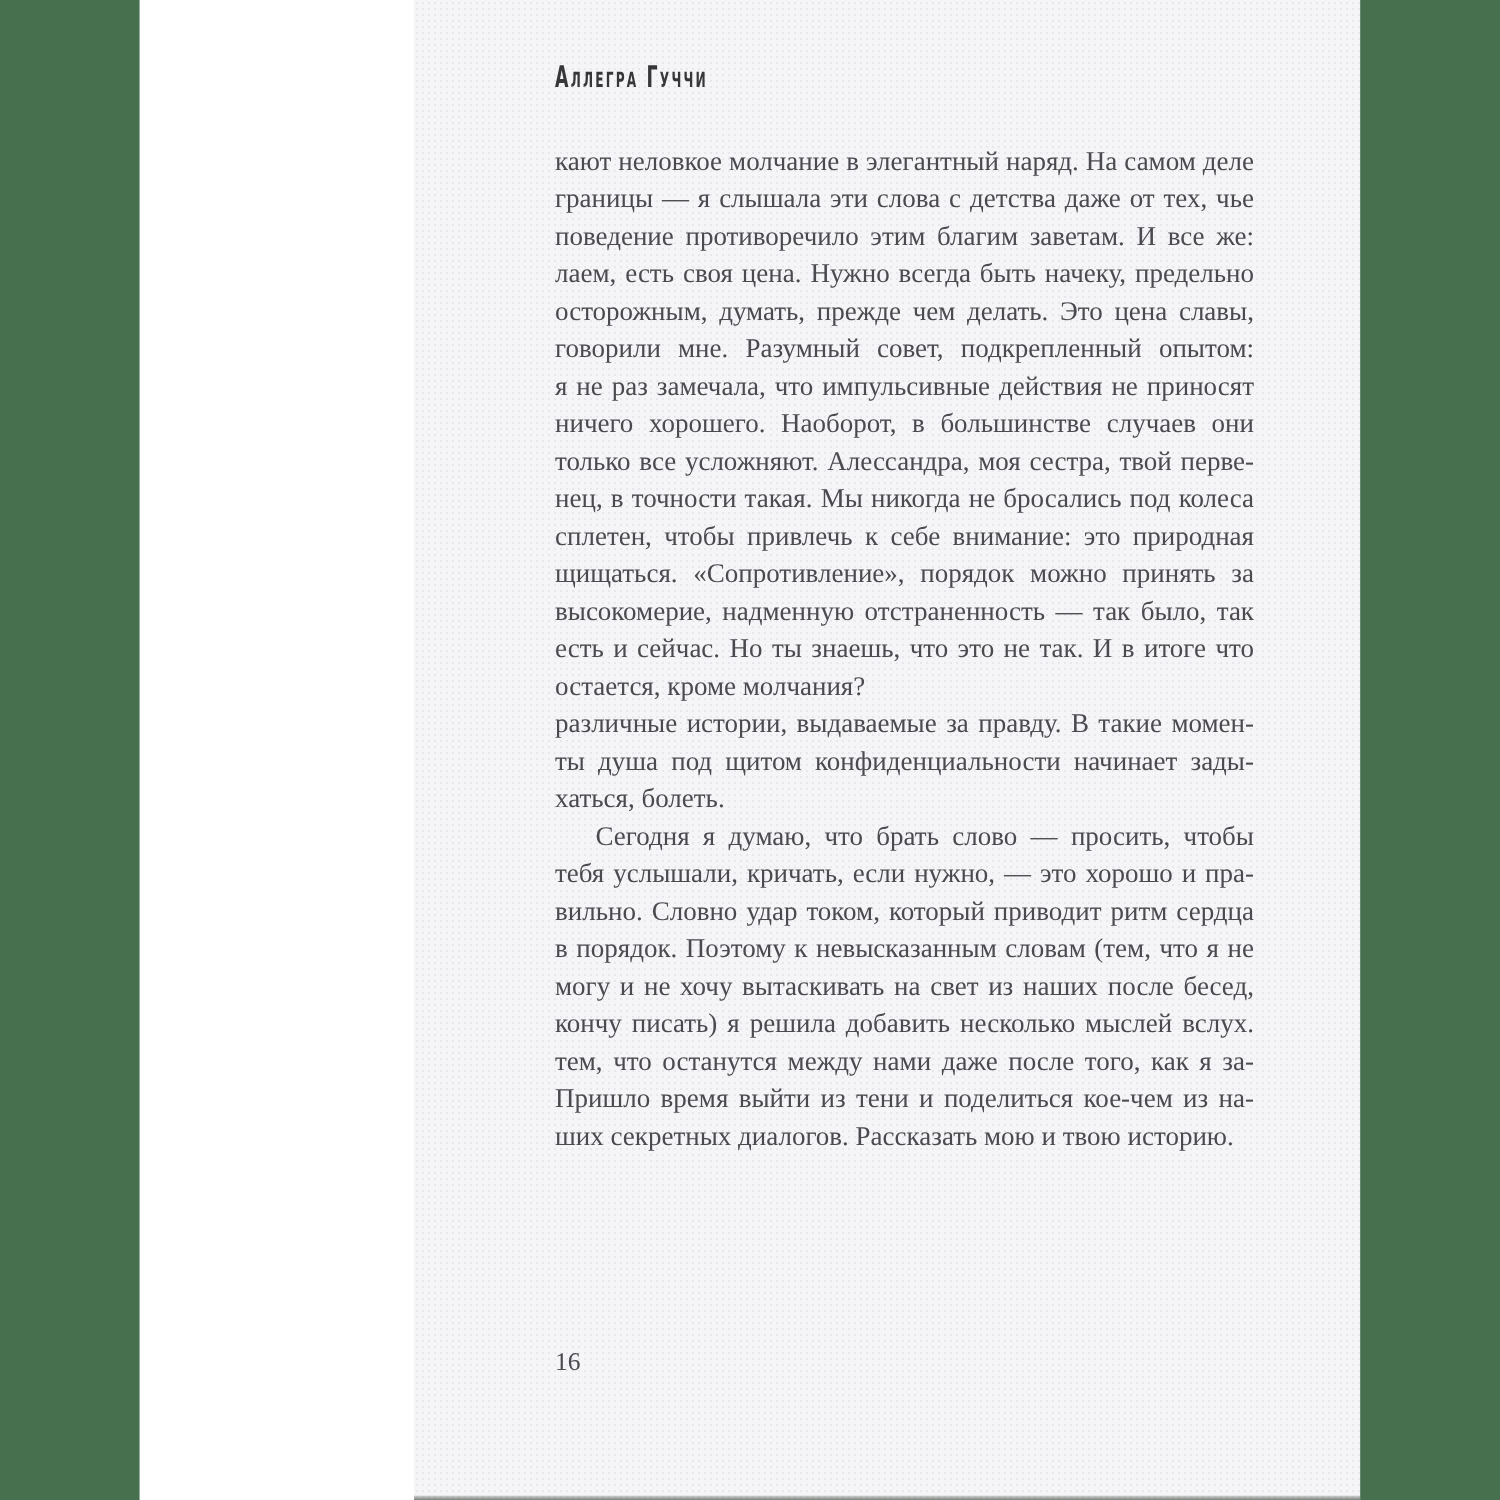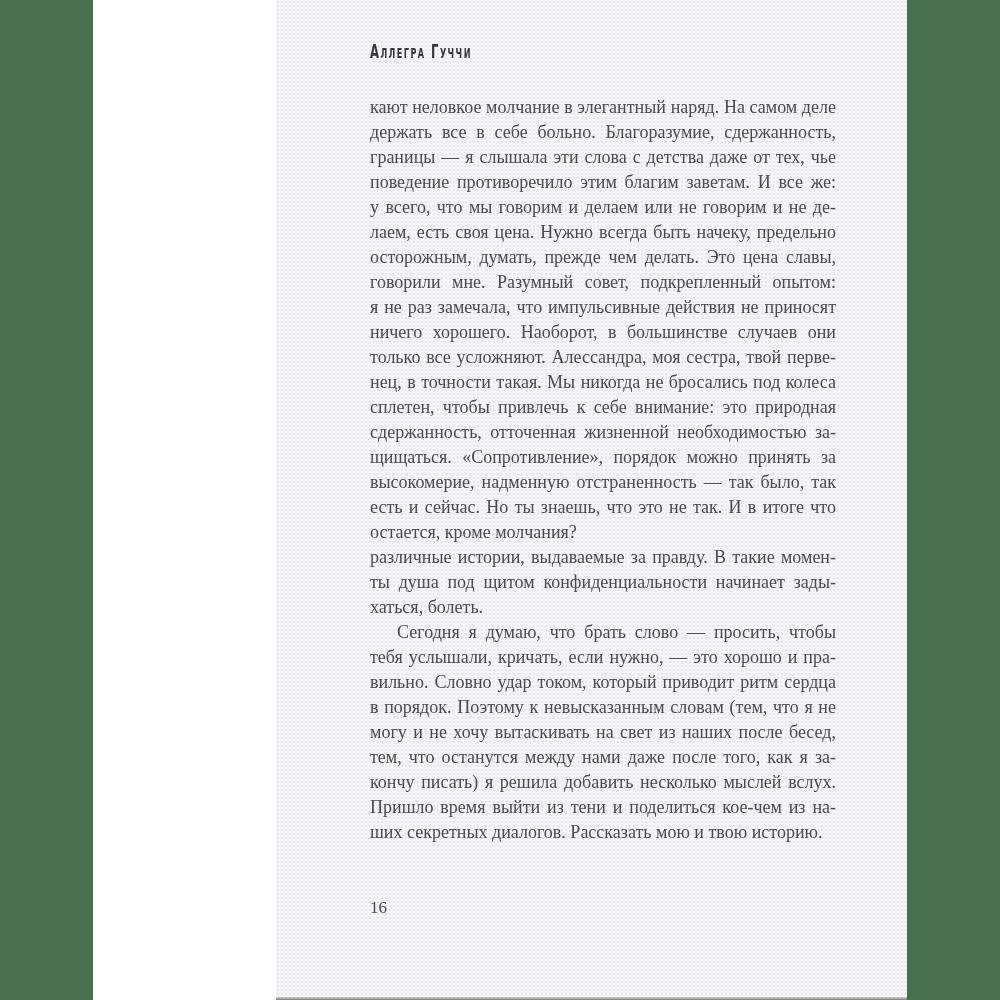--- a/index.html
+++ b/index.html
@@ -62,47 +62,44 @@
   <div class="cover-bar left"></div>
   <div class="page-gap"></div>
 
   <div class="page">
     <div class="running-head">
       <span class="squeeze">Аллегра Гуччи</span>
     </div>
 
     <div class="text-block">
         <div class="line">кают неловкое молчание в элегантный наряд. На самом деле</div>
-        <div class="line">держать все в себе больно. Благоразумие, сдержанность,</div>
         <div class="line">границы — я слышала эти слова с детства даже от тех, чье</div>
         <div class="line">поведение противоречило этим благим заветам. И все же:</div>
-        <div class="line">у всего, что мы говорим и делаем или не говорим и не де-</div>
         <div class="line">лаем, есть своя цена. Нужно всегда быть начеку, предельно</div>
         <div class="line">осторожным, думать, прежде чем делать. Это цена славы,</div>
         <div class="line">говорили мне. Разумный совет, подкрепленный опытом:</div>
         <div class="line">я не раз замечала, что импульсивные действия не приносят</div>
         <div class="line">ничего хорошего. Наоборот, в большинстве случаев они</div>
         <div class="line">только все усложняют. Алессандра, моя сестра, твой перве-</div>
         <div class="line">нец, в точности такая. Мы никогда не бросались под колеса</div>
         <div class="line">сплетен, чтобы привлечь к себе внимание: это природная</div>
-        <div class="line">сдержанность, отточенная жизненной необходимостью за-</div>
         <div class="line">щищаться. «Сопротивление», порядок можно принять за</div>
         <div class="line">высокомерие, надменную отстраненность — так было, так</div>
         <div class="line">есть и сейчас. Но ты знаешь, что это не так. И в итоге что</div>
         <div class="line para-end">остается, кроме молчания?</div>
         <div class="line">различные истории, выдаваемые за правду. В такие момен-</div>
         <div class="line">ты душа под щитом конфиденциальности начинает зады-</div>
         <div class="line para-end">хаться, болеть.</div>
         <div class="line indent">Сегодня я думаю, что брать слово — просить, чтобы</div>
         <div class="line">тебя услышали, кричать, если нужно, — это хорошо и пра-</div>
         <div class="line">вильно. Словно удар током, который приводит ритм сердца</div>
         <div class="line">в порядок. Поэтому к невысказанным словам (тем, что я не</div>
         <div class="line">могу и не хочу вытаскивать на свет из наших после бесед,</div>
+        <div class="line">кончу писать) я решила добавить несколько мыслей вслух.</div>
         <div class="line">тем, что останутся между нами даже после того, как я за-</div>
-        <div class="line">кончу писать) я решила добавить несколько мыслей вслух.</div>
         <div class="line">Пришло время выйти из тени и поделиться кое-чем из на-</div>
         <div class="line para-end">ших секретных диалогов. Рассказать мою и твою историю.</div>
       </div>
 
     <div class="folio">16</div>
 
     <div class="bottom-edge"></div>
   </div>
 
   <div class="cover-bar right"></div>

